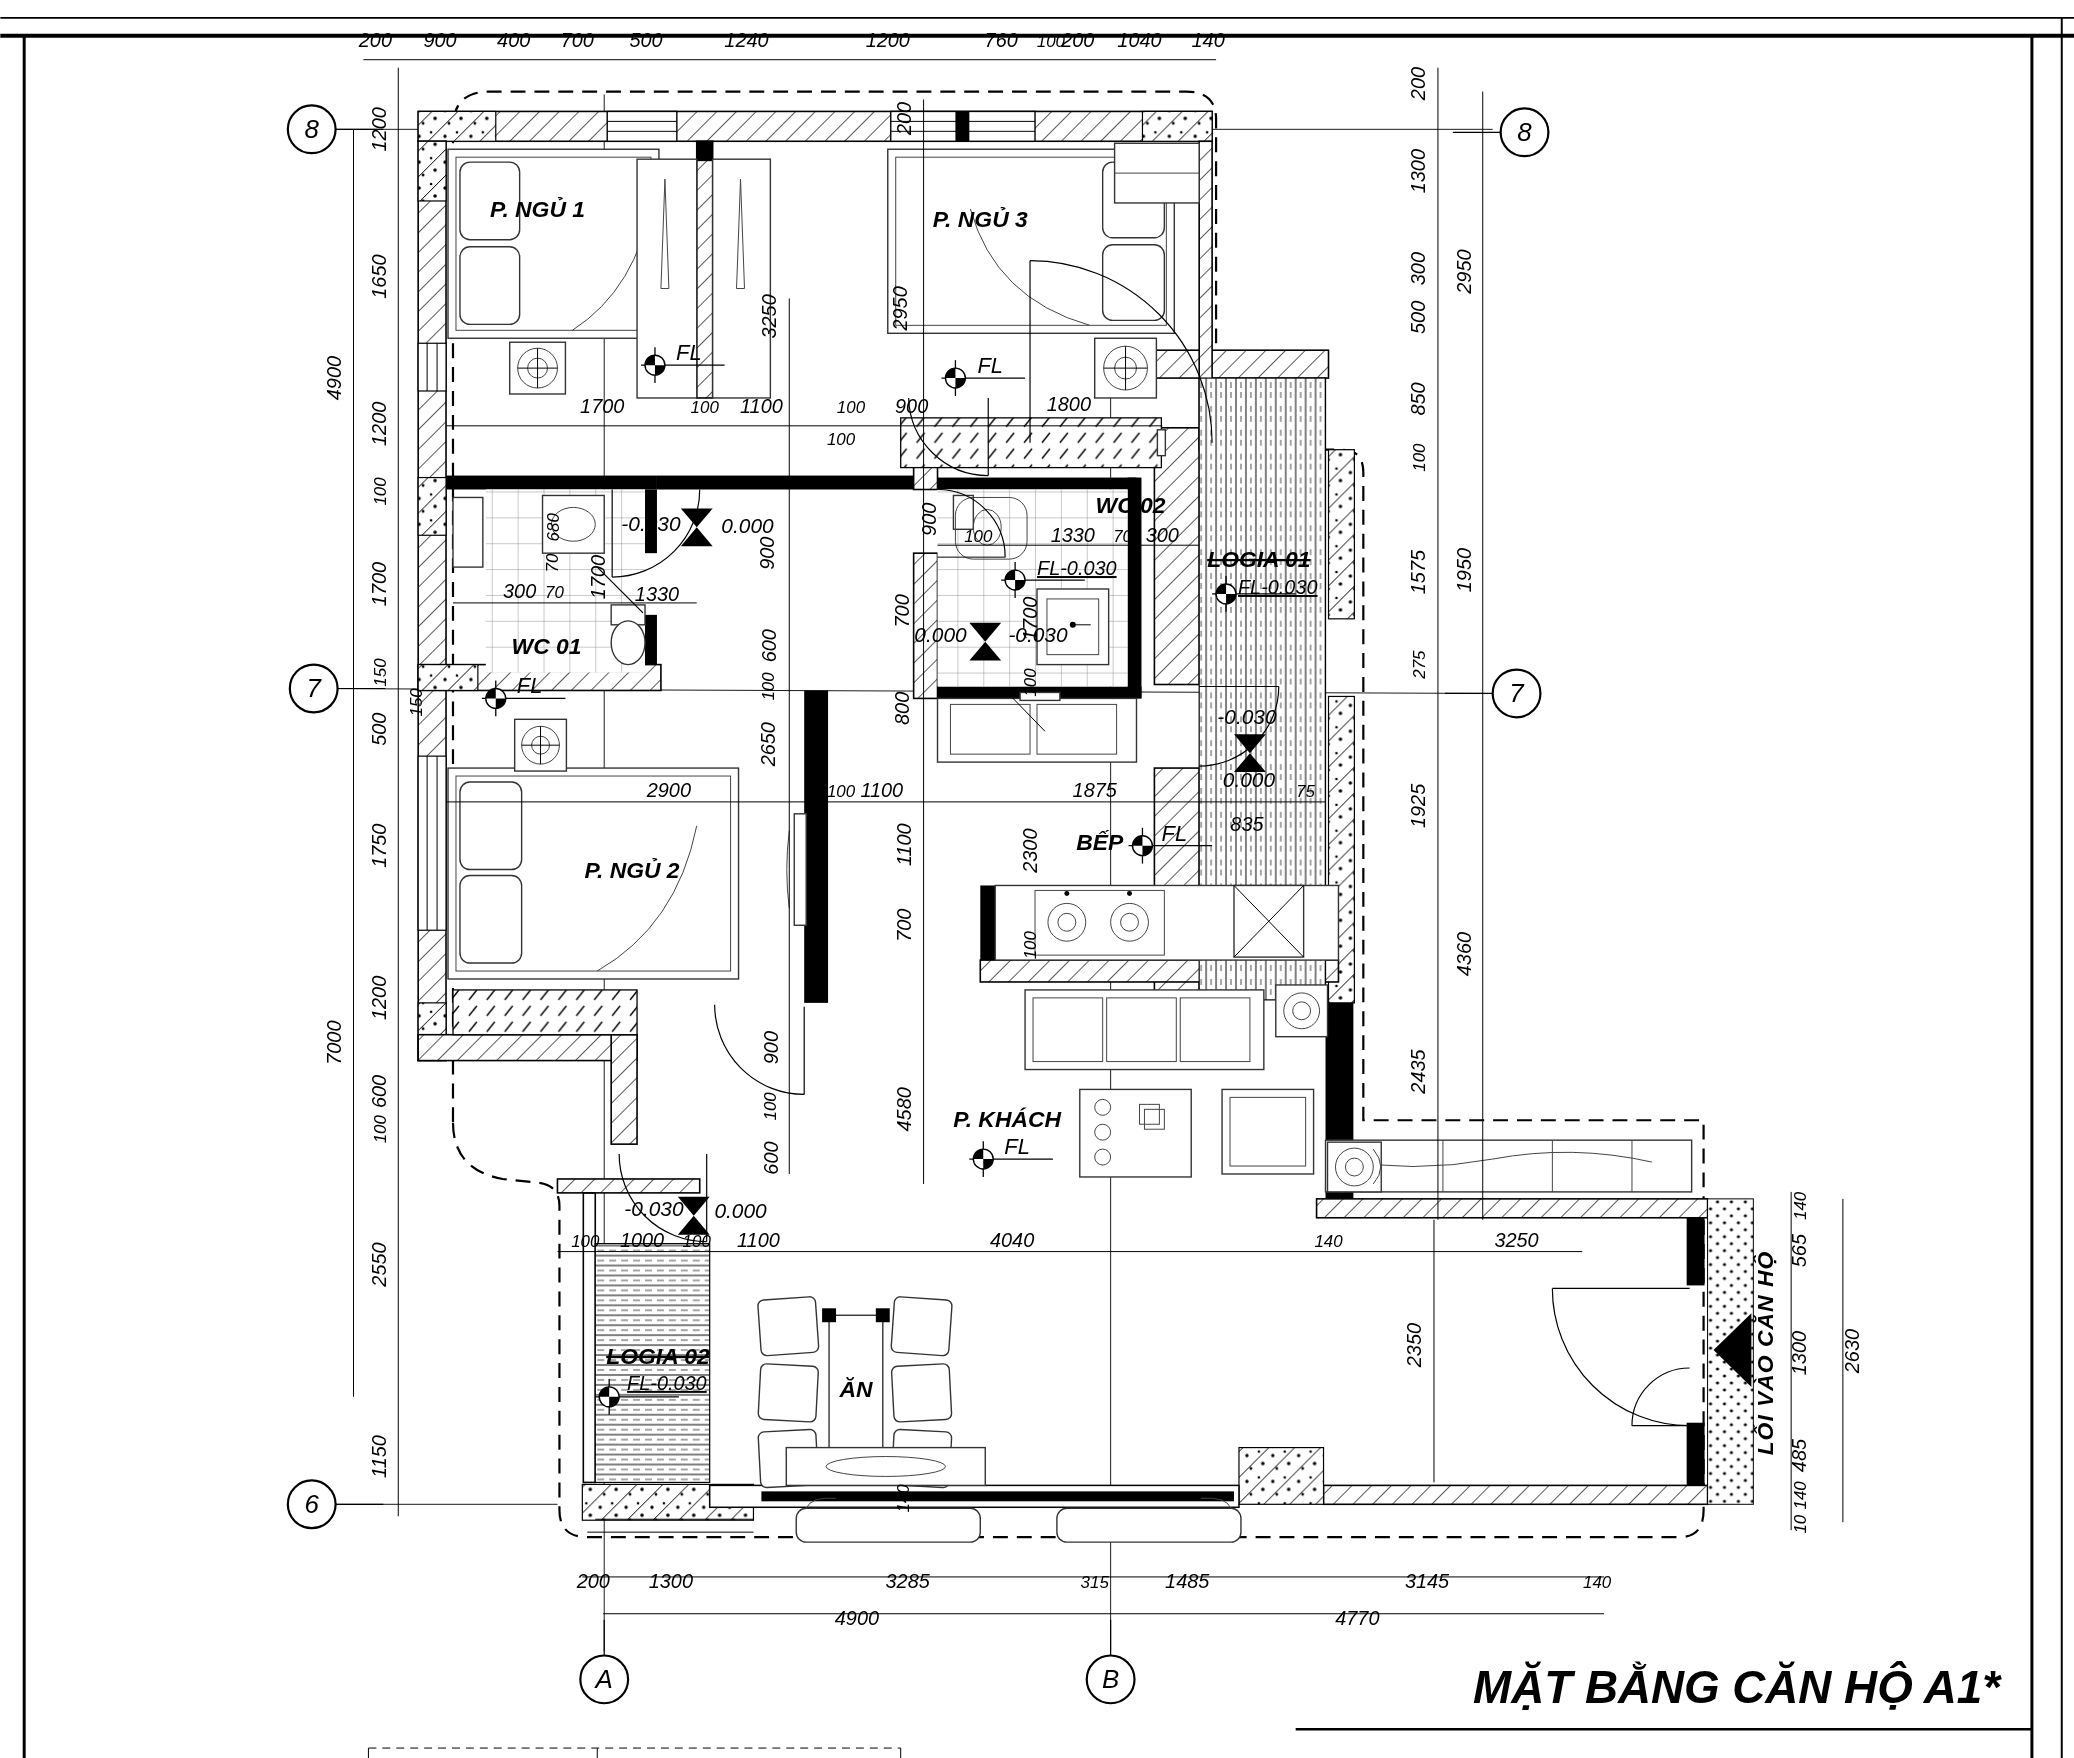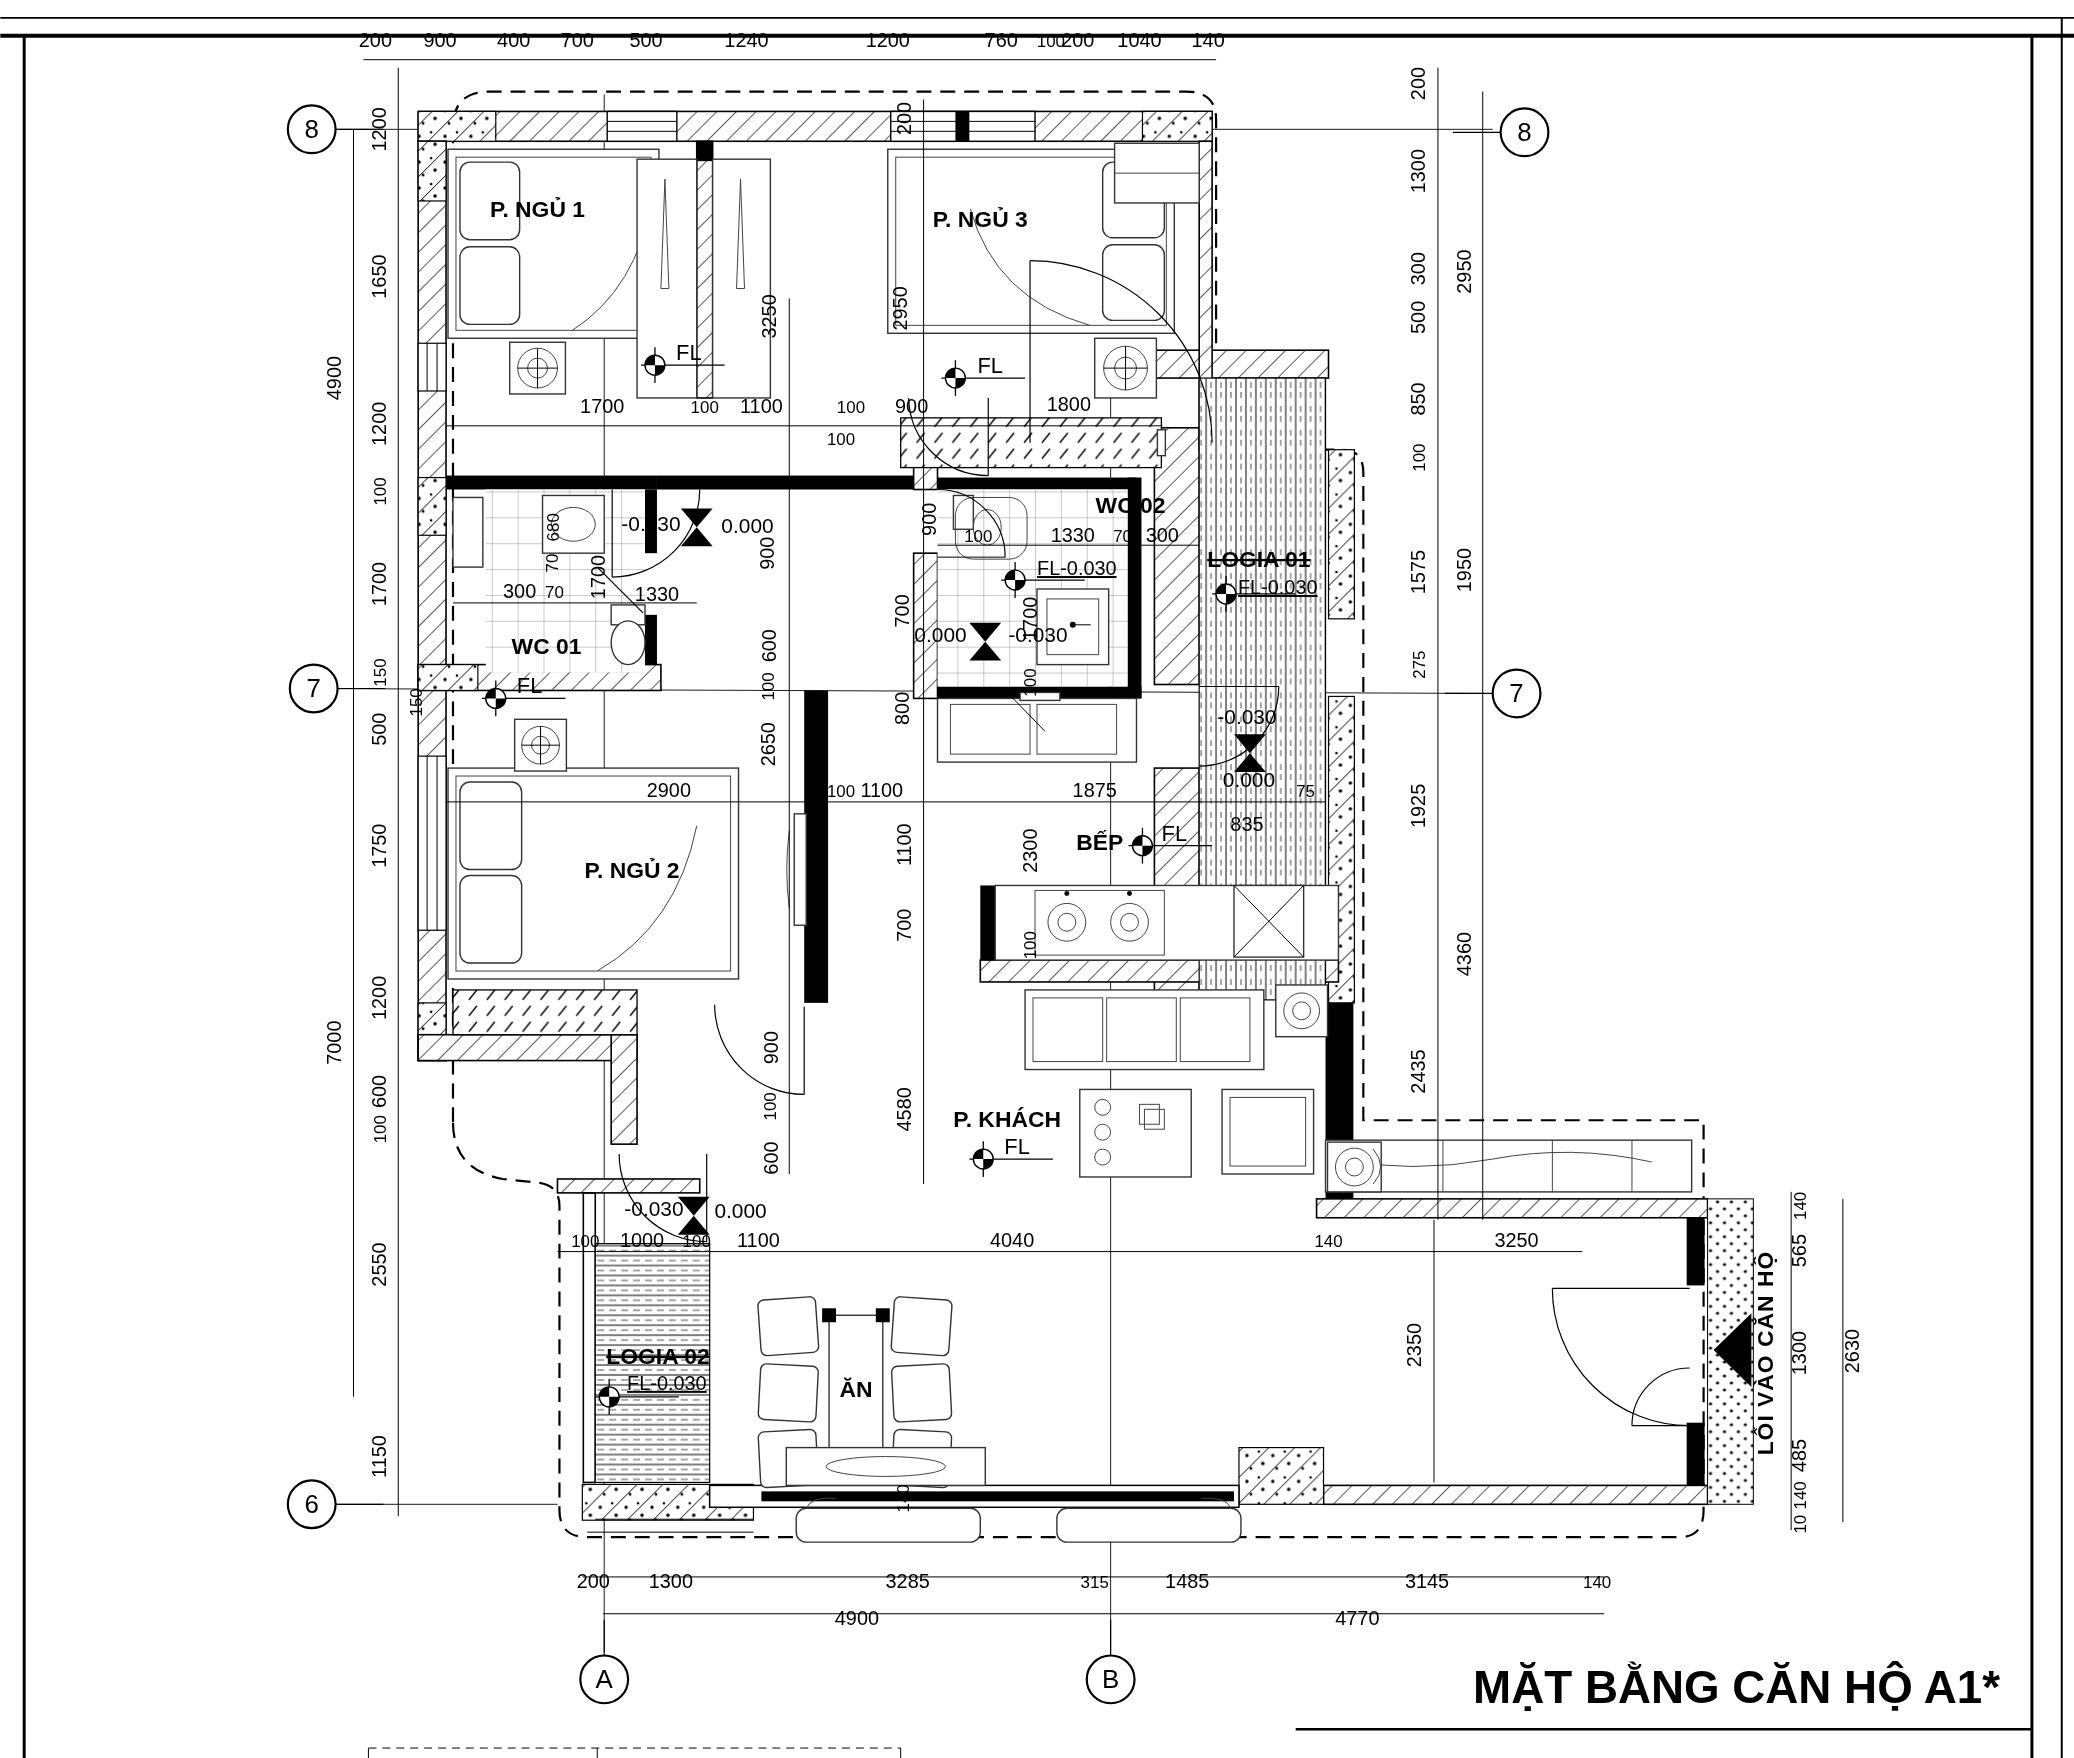--- a/index.html
+++ b/index.html
@@ -1,16 +1,16 @@
 <!DOCTYPE html>
 <html><head>
 <meta charset="utf-8">
 <style>
   html,body{margin:0;padding:0;background:#ffffff;}
-  #stage{position:relative;width:2075px;height:1758px;background:#fff;overflow:hidden;}
+  #stage{position:relative;width:2075px;height:1758px;background:#fff;overflow:hidden;font-style:italic;}
   svg{position:absolute;left:0;top:0;}
   svg text{font-family:"Liberation Sans","DejaVu Sans",sans-serif;fill:#000;}
   .dim{font-size:20px;}
   .dim-s{font-size:17px;}
   .room{font-size:23px;font-weight:bold;}
   .room-strike{font-size:23px;font-weight:bold;text-decoration:line-through;}
   .lvl{font-size:21px;}
   .lvl-strike{font-size:20px;text-decoration:underline;}
   .fltxt{font-size:22px;}
   .entry{font-size:23px;font-weight:bold;letter-spacing:1px;}

